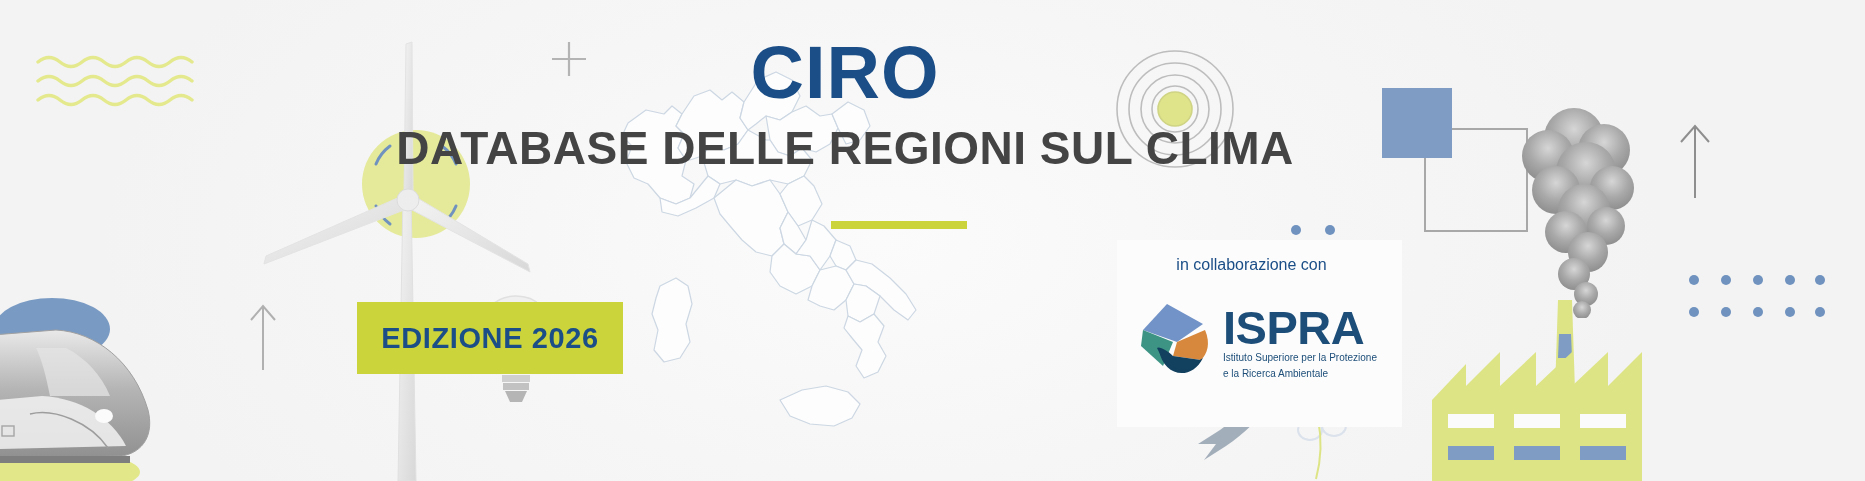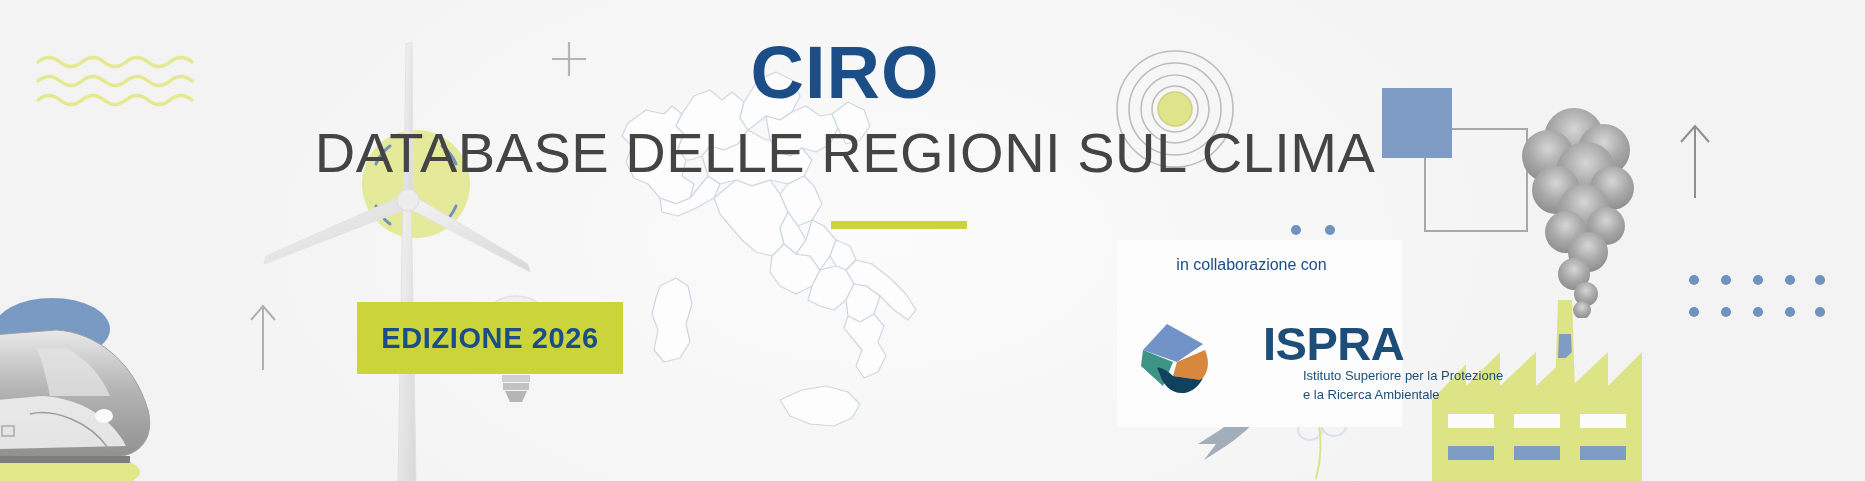--- a/index.html
+++ b/index.html
@@ -79,21 +79,21 @@
     position:absolute;left:0;top:0;width:1690px;height:250px;
     text-align:center;
   }
   .ciro{
     position:absolute;left:0;right:0;top:36px;
     font-size:74px;font-weight:bold;letter-spacing:1px;
     color:#1b4e87;line-height:1;
   }
   .subtitle{
     position:absolute;left:0;right:0;top:125px;
-    font-size:56px;font-weight:normal;letter-spacing:.5px;
+    font-size:46px;font-weight:bold;letter-spacing:.5px;
     color:#444444;line-height:1;white-space:nowrap;
   }
   .underline{
     position:absolute;left:831px;top:221px;width:136px;height:8px;
     background:#ccd43c;
   }
 
   
   .badge{
     position:absolute;left:357px;top:302px;
@@ -108,32 +108,31 @@
   
   .ispra-card{
     position:absolute;left:1117px;top:240px;width:285px;height:187px;
     background:#fcfcfc;
   }
   .ispra-collab{
     position:absolute;left:0;right:16px;top:16px;text-align:center;
     font-size:16px;color:#1b4e87;font-weight:normal;
   }
   .ispra-row{
-    position:absolute;left:20px;top:78px;display:flex;align-items:center;gap:40px;
+    position:absolute;left:20px;top:62px;display:flex;align-items:flex-end;
   }
   .ispra-mark{width:76px;height:78px;flex:0 0 auto;}
   .ispra-text{margin-left:10px;padding-top:4px;}
   .ispra-word{
     font-size:47px;font-weight:bold;color:#1d4e79;line-height:.92;
     letter-spacing:-.5px;
   }
   .ispra-sub{
-    font-size:13px;color:#1d4e79;line-height:1.25;margin-top:3px;
+    font-size:10px;color:#1d4e79;line-height:1.25;margin-top:3px;
     white-space:nowrap;
-    margin-left:40px;
   }
 </style>
 </head>
 <body>
 
 <div id="banner">
 
   <div class="bg-sheen"></div>
 
   <div class="italy-wrap">

